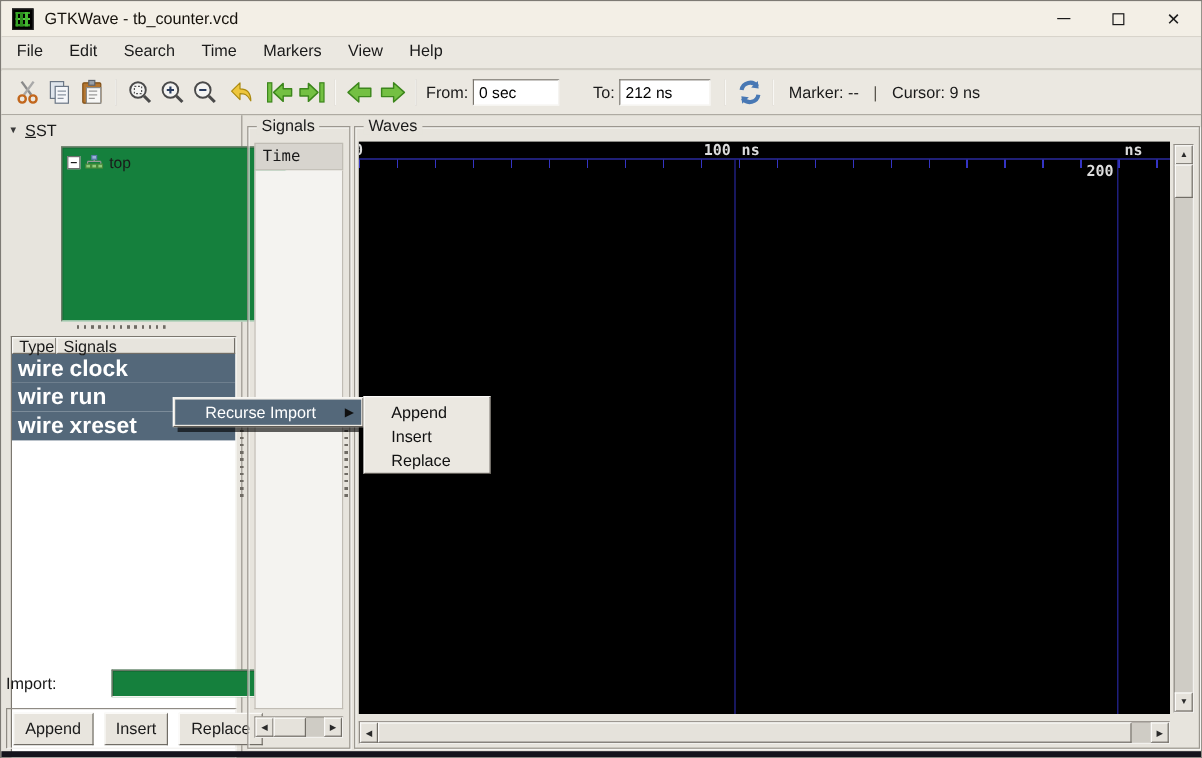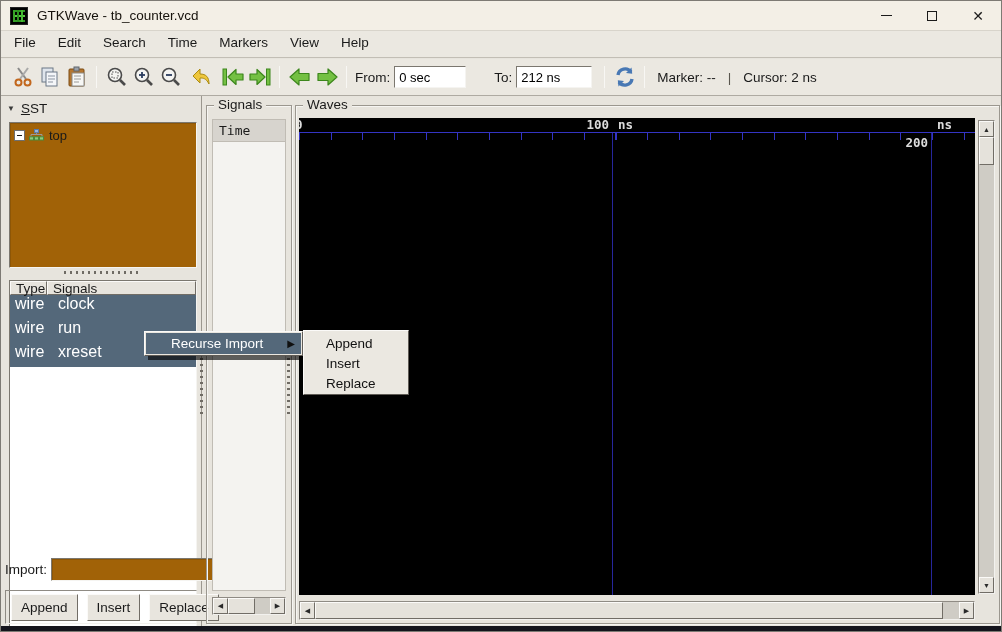--- a/index.html
+++ b/index.html
@@ -33,22 +33,22 @@
   .toolbar{ position:absolute; left:0; top:58px; width:100%; height:37px; background:#ebe8e1;
             display:flex; align-items:center; padding-left:8px; border-bottom:1px solid #aeaaa2;}
   .tb-btn{ width:27px; height:27px; display:flex; align-items:center; justify-content:center; flex:0 0 auto;}
   .tb-sep{ width:1px; height:22px; background:#b3afa7; border-right:1px solid #f8f7f4; margin:0 6px; flex:0 0 auto;}
   .tb-label{ font-size:13.5px; margin:0 4px 0 2px; }
   .tb-input{ width:72px; height:22px; border:1px solid; border-color:#7b776f #f5f4f1 #f5f4f1 #7b776f;
              background:#fff; font-family:"Liberation Sans",sans-serif; font-size:13px; padding:1px 4px; }
   .tb-text{ font-size:13.5px; margin:0 6px; white-space:nowrap; }
 
   
-  .sunken{ background:#a16207; border:1px solid; border-color:#7b776f #f5f4f1 #f5f4f1 #7b776f;
-           box-shadow: inset 1px 1px 0 rgba(0,0,0,0.12);}
+  .sunken{ background:#15803d; border:1px solid; border-color:#7b776f #f5f4f1 #f5f4f1 #7b776f;
+           box-shadow: inset 1px 1px 0 rgba(0,0,0,0.12); margin-left: 42px;}
 
   
   .left-panel{ position:absolute; left:0; top:95px; width:201px; height:532px;
                border-right:1px solid #9b978f; background:#e7e4dd;}
   .sst-header{ position:absolute; left:6px; top:5px; display:flex; align-items:center; font-size:13.5px;}
   .sst-exp{ font-size:8px; color:#3a3a3a; margin-right:6px;}
   .mnemonic{ text-decoration:underline; }
   .tree-box{ position:absolute; left:8px; top:26px; width:188px; height:146px; overflow:hidden;}
   .tree-row{ position:relative; height:18px; display:flex; align-items:center; font-size:13px;}
   .tree-row.selected{ }
@@ -63,21 +63,21 @@
   .grip-h{ position:absolute; left:63px; top:175px; width:74px; height:3px;
            background:repeating-linear-gradient(90deg,#6f6b64 0 2px,transparent 2px 6px);}
 
   .sig-table{ position:absolute; left:8px; top:184px; width:188px; height:368px; background:#fff;
               border:1px solid; border-color:#7b776f #f5f4f1 #f5f4f1 #7b776f;}
   .sig-head{ display:flex; height:14px; }
   .sig-head-cell{ background:#e7e4dd; border:1px solid; border-color:#fbfaf8 #716d66 #716d66 #fbfaf8;
                   display:flex; align-items:center; padding-left:5px; font-size:13.5px;}
   .sig-head-type{ width:37px; }
   .sig-head-name{ flex:1; }
-  .sig-row{ display:flex; height:24px; align-items:flex-start; background:#54687a; color:#fff; font-size:16px;}
+  .sig-row{ display:flex; height:24px; align-items:flex-end; background:#54687a; color:#fff; font-size:19px;font-weight:bold;}
   .sig-cell-type{ width:37px; padding-left:5px; }
   .sig-cell-name{ padding-left:11px; }
 
   .filter-row{ position:absolute; left:4px; top:462px; width:193px; display:flex; align-items:center;}
   .filter-label{ font-size:13.5px; margin-right:4px;}
   .filter-input{ flex:1; height:23px; }
 
   .btn-row{ position:absolute; left:4px; top:494px; width:192px; height:34px;
             border:1px solid #a5a19a; border-color:#8f8b84 #f2f1ee #f2f1ee #8f8b84;
             display:flex; align-items:center; padding-left:5px; }
@@ -250,21 +250,21 @@
       <svg width="24" height="24" viewBox="0 0 24 24">
         <path d="M5 10 A7.2 7.2 0 0 1 18 7" fill="none" stroke="#4878b4" stroke-width="3.4"></path>
         <path d="M19 14 A7.2 7.2 0 0 1 6 17" fill="none" stroke="#4878b4" stroke-width="3.4"></path>
         <path d="M18.5 2.5 L19.2 8.8 L13 8 Z" fill="#4878b4"></path>
         <path d="M5.5 21.5 L4.8 15.2 L11 16 Z" fill="#4878b4"></path>
       </svg>
     </div>
     <div class="tb-sep"></div>
     <span class="tb-text">Marker: --</span>
     <span class="tb-text" style="color:#5a564e">|</span>
-    <span class="tb-text">Cursor: 2 ns</span>
+    <span class="tb-text">Cursor: 9 ns</span>
   </div>
 
   <div class="left-panel">
     <div class="sst-header">
       <span class="sst-exp">▼</span>
       <span><span class="mnemonic">S</span><span>ST</span></span>
     </div>
 
     <div class="tree-box sunken">
       <div class="tree-row" style="margin-top:3px">

